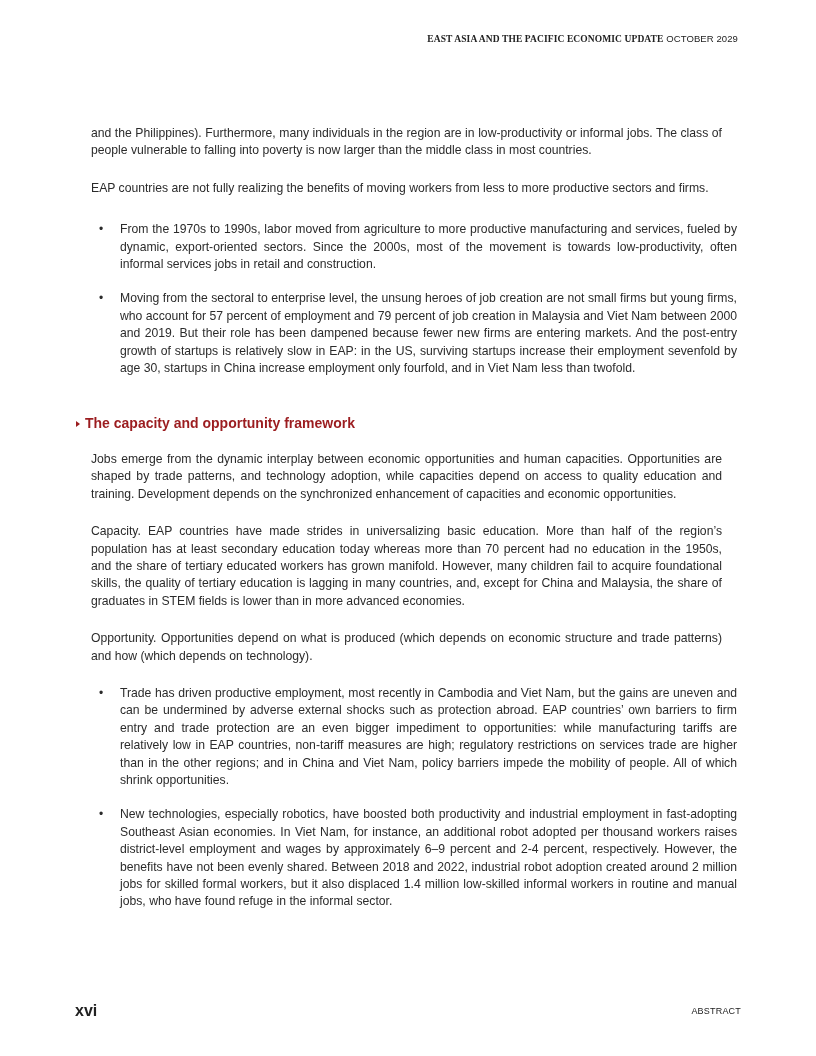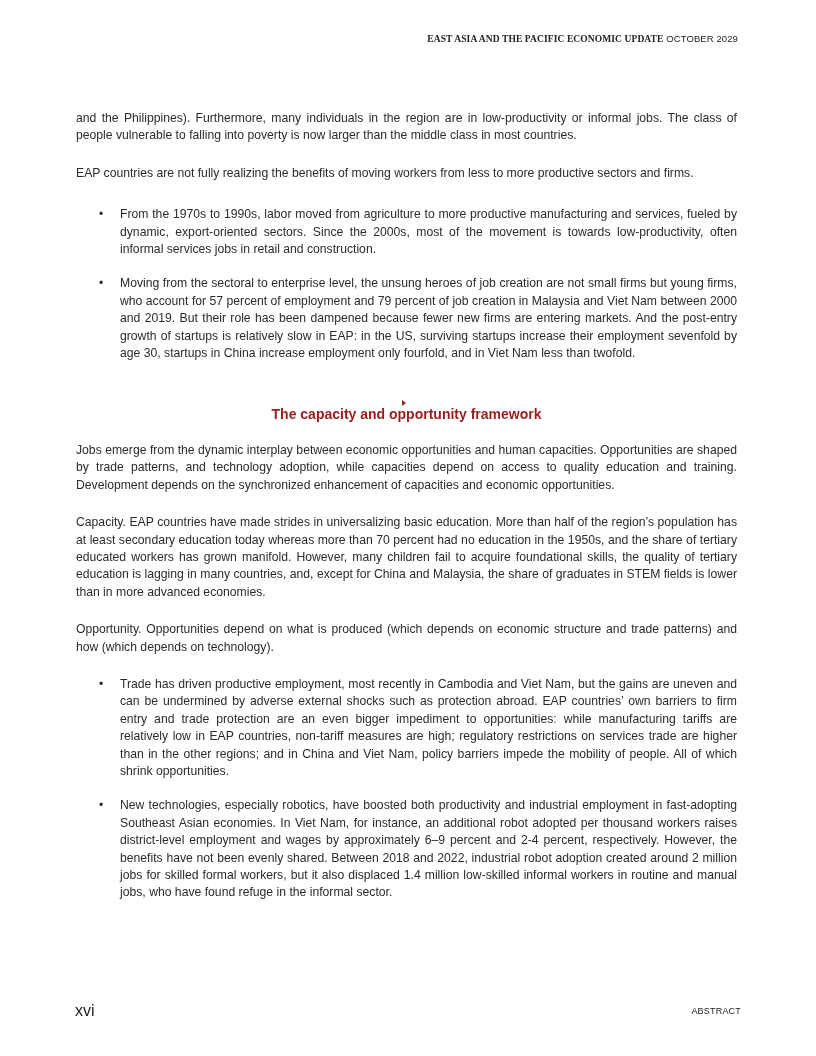--- a/index.html
+++ b/index.html
@@ -9,43 +9,43 @@
     }
     .page-header {
       position: absolute; top: 33px; right: 78px;
       font-size: 9.5px; letter-spacing: 0.1px; color: #222;
     }
     .page-header .title-bold { font-weight: bold; font-family: Liberation Serif, serif; }
     .content {
       position: absolute; left: 76px; top: 110px; width: 661px;
       font-size: 12.2px; line-height: 17.4px;
     }
-    p { margin: 0; text-align: justify; }
+    p { margin: 15px; text-align: justify; }
     .para { margin-bottom: 20px; }
     ul.bullets { list-style: none; margin: 0 0 20px 0; padding: 0; }
     ul.bullets li {
       position: relative; padding-left: 44px; margin-bottom: 17px; text-align: justify;
     }
     ul.bullets li:last-child { margin-bottom: 0; }
     ul.bullets li .bullet {
       position: absolute; left: 23px; top: 0; font-size: 12px;
     }
     .section-heading {
       color: #9b1c1f; font-weight: bold; font-size: 14px;
-      margin: 38px 0 18px 0; display: flex; align-items: center; flex-direction: column;
+      margin: 38px 0 18px 0; display: flex; align-items: center;
     }
     .section-heading .marker {
       display: inline-block; width: 0; height: 0;
       border-top: 3.5px solid transparent; border-bottom: 3.5px solid transparent;
       border-left: 4px solid #9b1c1f; margin-right: 5px;
     }
     .italic-lead { }
     .page-footer-left {
       position: absolute; left: 75px; top: 1002px;
-      font-size: 16px; font-weight: normal; color: #222;
+      font-size: 16px; font-weight: bold; color: #222;
     }
     .page-footer-right {
       position: absolute; right: 75px; top: 1006px;
       font-size: 9px; color: #222; letter-spacing: 0.2px;
     }
   </style>
 </head>
 <body>
 
 <div class="page-header">

